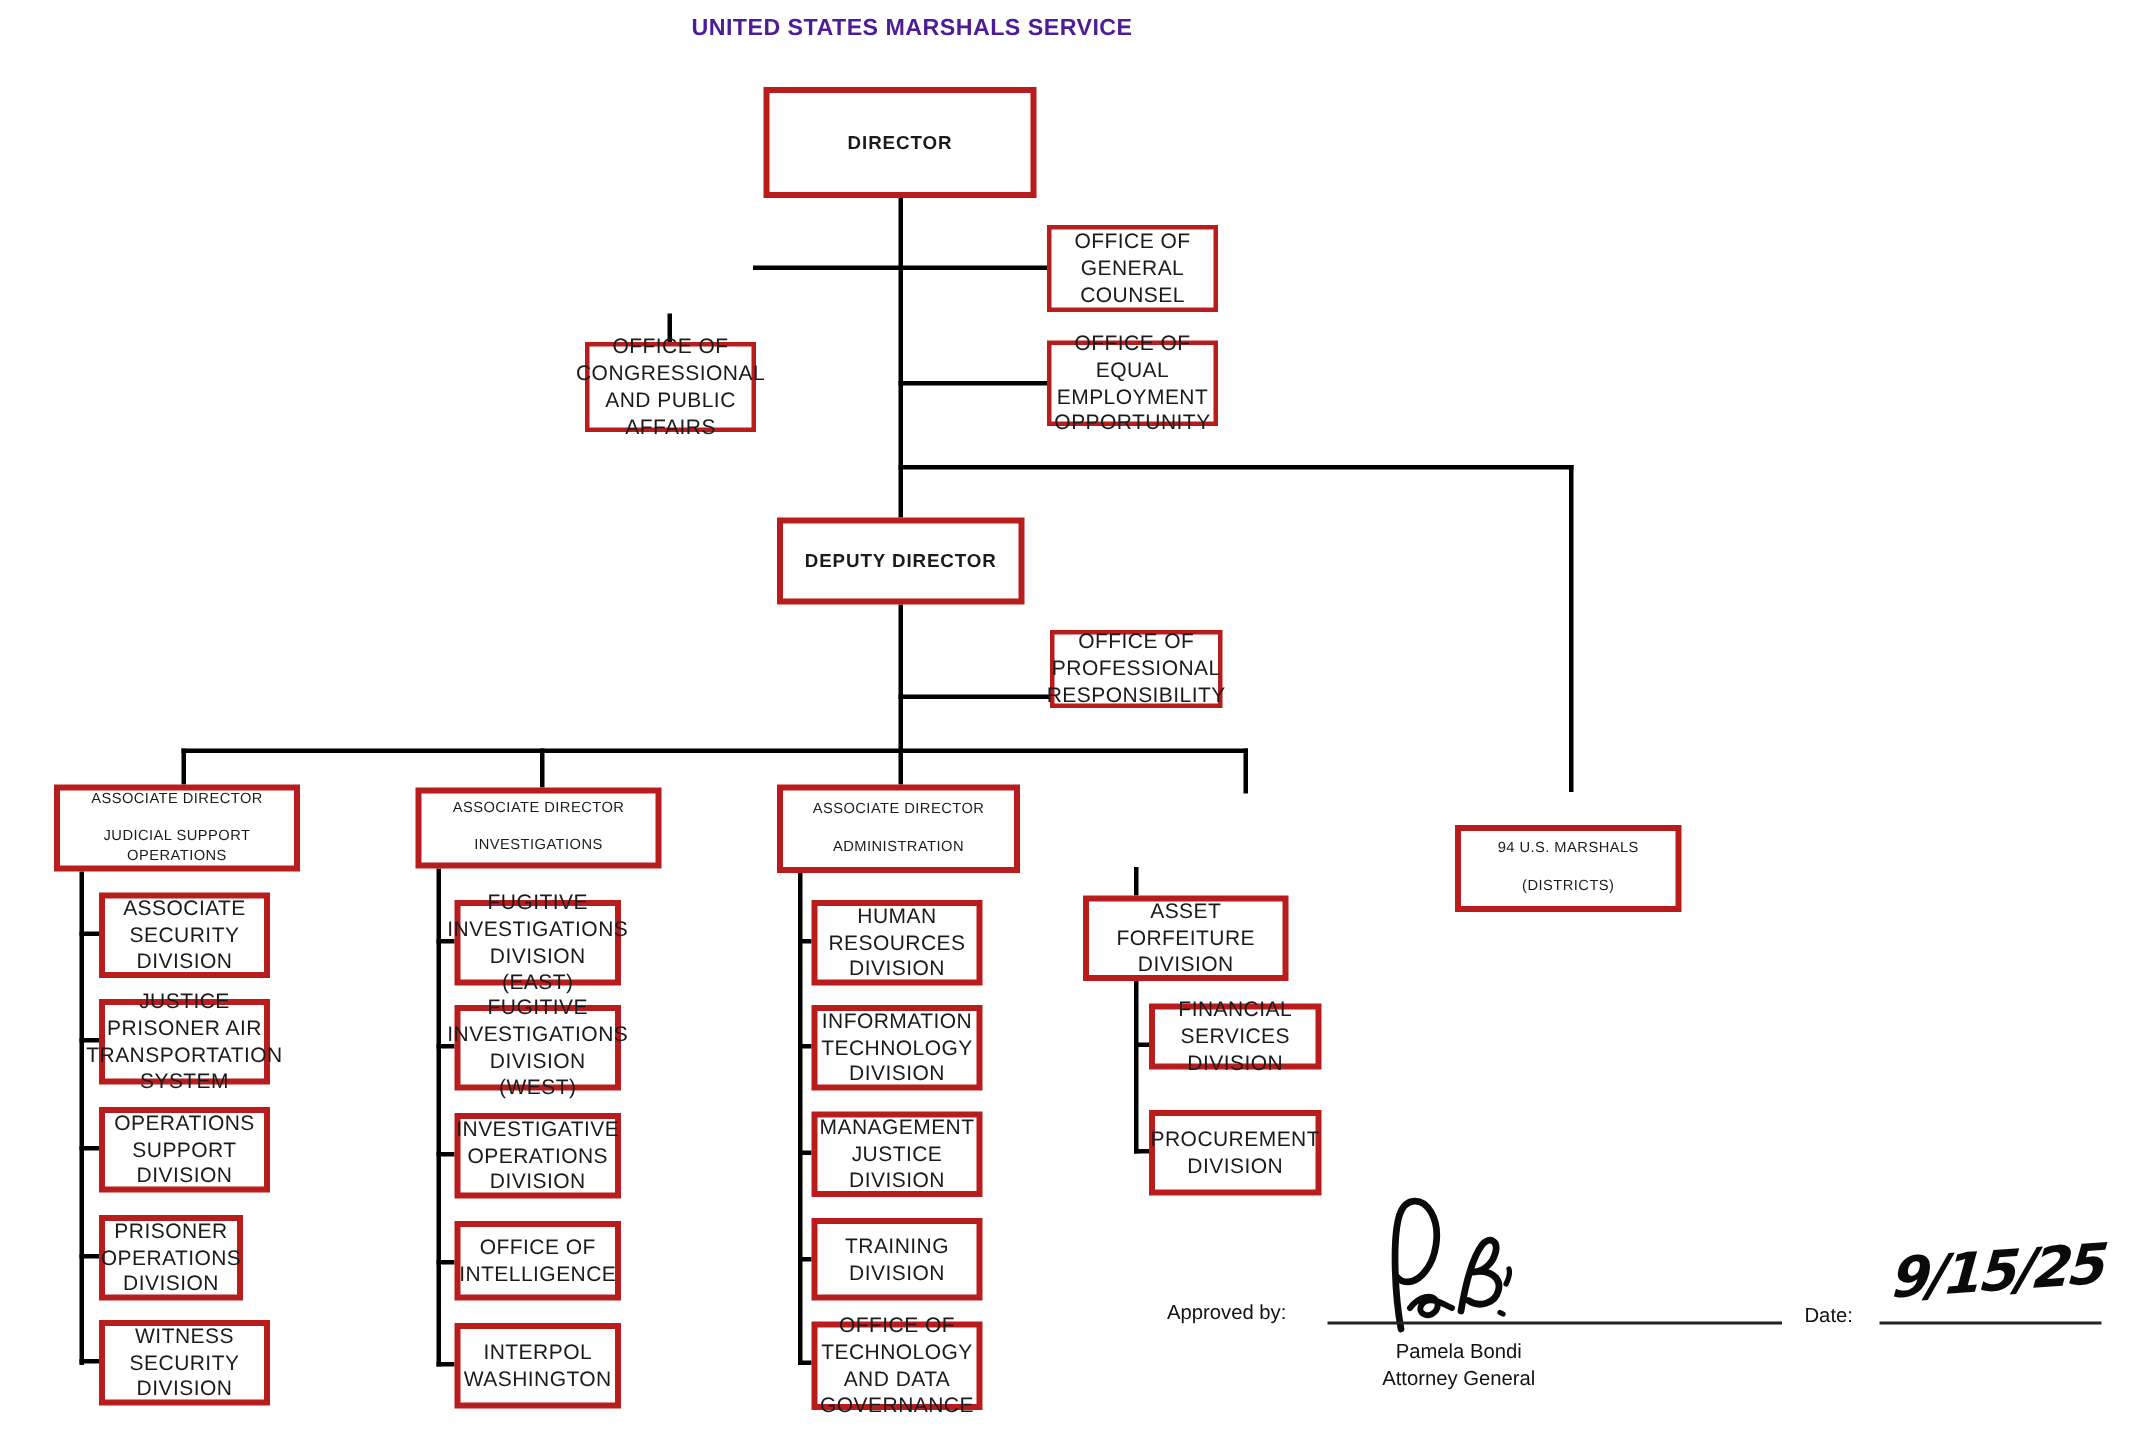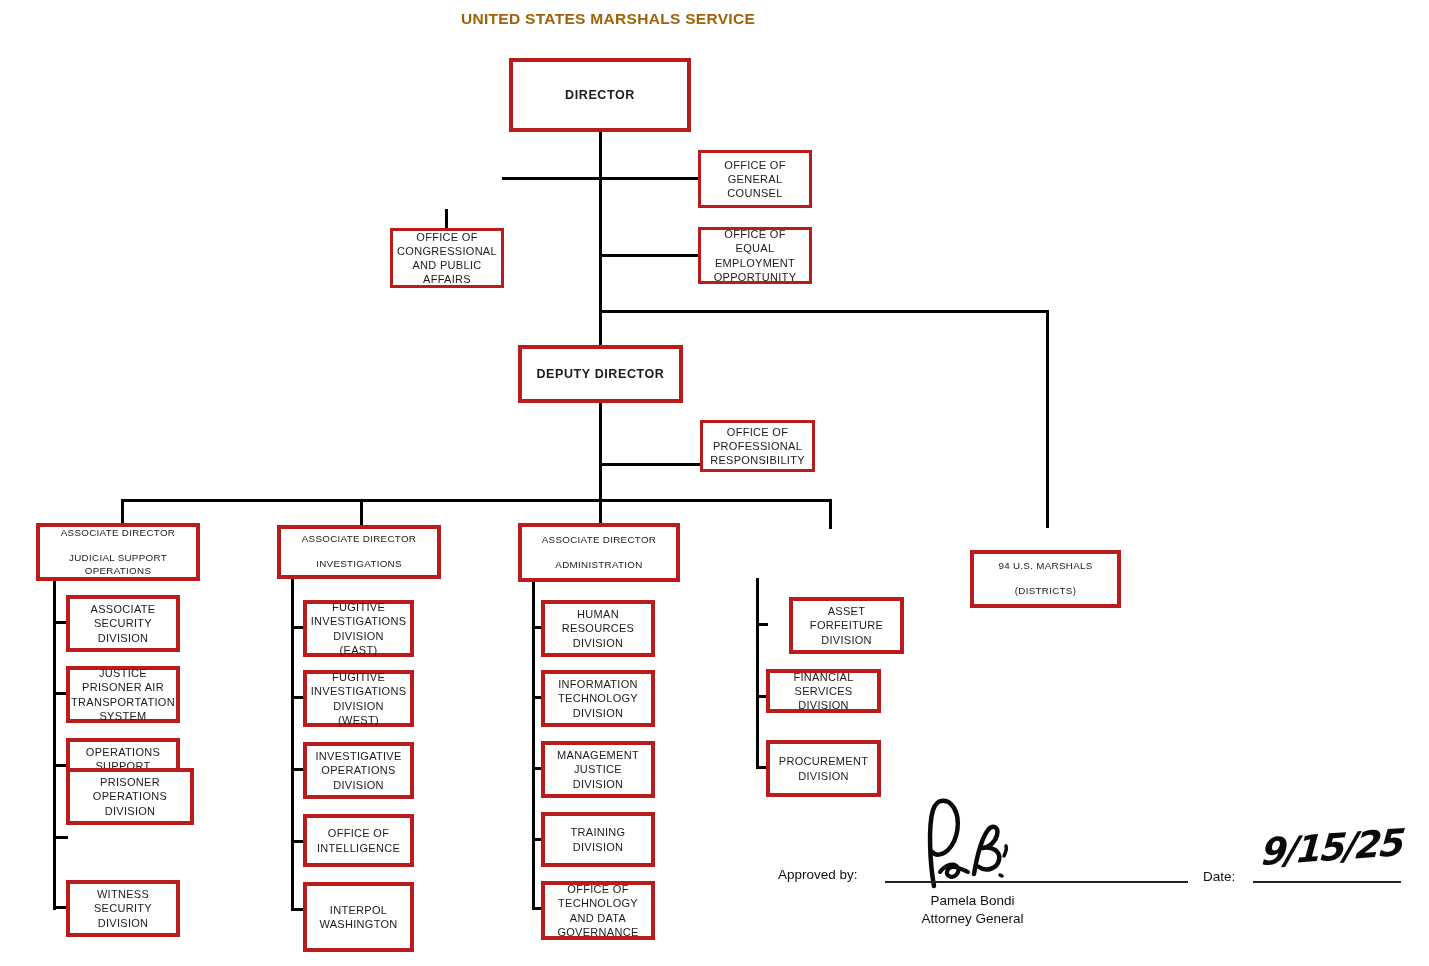--- a/index.html
+++ b/index.html
@@ -19,39 +19,39 @@
     border: 3px solid #b91c1c;
     background: #fff;
     display: flex;
     align-items: center;
     justify-content: center;
     text-align: center;
   }
   .box.thick { border-width: 4px; }
   .lbl {
     white-space: pre-line;
-    font-size: 11px;
+    font-size: 14px;
     line-height: 1.28;
     letter-spacing: 0.3px;
     color: #1b1b1b;
   }
   .lbl.big {
     font-size: 12.5px;
     font-weight: bold;
     letter-spacing: 0.6px;
   }
   .lbl.head { font-size: 9.8px; }
   #title {
     position: absolute;
     left: 303px; top: 10px; width: 610px;
     text-align: center;
     font-size: 15.5px;
     font-weight: bold;
     letter-spacing: 0.3px;
-    color: #a16207;
+    color: #4c1d95;
   }
   .footer-text { position: absolute; font-size: 13.5px; color: #111; }
   .rule { position: absolute; background: #222; height: 2px; }
   #sig-name, #sig-title {
     position: absolute; left: 870px; width: 205px;
     text-align: center; font-size: 13.5px; color: #111;
   }
   #date-hand {
     position: absolute;
     left: 1262px; top: 826px;
@@ -180,21 +180,21 @@
     <span class="lbl">JUSTICE
 PRISONER AIR
 TRANSPORTATION
 SYSTEM</span>
   </div>
   <div class="box thick" style="left:66px;top:738px;width:114px;height:57px">
     <span class="lbl">OPERATIONS
 SUPPORT
 DIVISION</span>
   </div>
-  <div class="box thick" style="left:66px;top:768px;width:128px;height:57px">
+  <div class="box thick" style="left:66px;top:810px;width:96px;height:57px">
     <span class="lbl">PRISONER
 OPERATIONS
 DIVISION</span>
   </div>
   <div class="box thick" style="left:66px;top:880px;width:114px;height:57px">
     <span class="lbl">WITNESS
 SECURITY
 DIVISION</span>
   </div>
 
@@ -212,21 +212,21 @@
   </div>
   <div class="box thick" style="left:303px;top:742px;width:111px;height:57px">
     <span class="lbl">INVESTIGATIVE
 OPERATIONS
 DIVISION</span>
   </div>
   <div class="box thick" style="left:303px;top:814px;width:111px;height:53px">
     <span class="lbl">OFFICE OF
 INTELLIGENCE</span>
   </div>
-  <div class="box thick" style="left:303px;top:882px;width:111px;height:70px">
+  <div class="box thick" style="left:303px;top:882px;width:111px;height:57px">
     <span class="lbl">INTERPOL
 WASHINGTON</span>
   </div>
 
   <div class="box thick" style="left:541px;top:600px;width:114px;height:57px">
     <span class="lbl">HUMAN
 RESOURCES
 DIVISION</span>
   </div>
   <div class="box thick" style="left:541px;top:670px;width:114px;height:57px">
@@ -243,21 +243,21 @@
     <span class="lbl">TRAINING
 DIVISION</span>
   </div>
   <div class="box thick" style="left:541px;top:881px;width:114px;height:59px">
     <span class="lbl">OFFICE OF
 TECHNOLOGY
 AND DATA
 GOVERNANCE</span>
   </div>
 
-  <div class="box thick" style="left:789px;top:597px;width:115px;height:57px">
+  <div class="box thick" style="left:722px;top:597px;width:137px;height:57px">
     <span class="lbl">ASSET
 FORFEITURE
 DIVISION</span>
   </div>
   <div class="box thick" style="left:766px;top:669px;width:115px;height:44px">
     <span class="lbl">FINANCIAL
 SERVICES
 DIVISION</span>
   </div>
   <div class="box thick" style="left:766px;top:740px;width:115px;height:57px">

